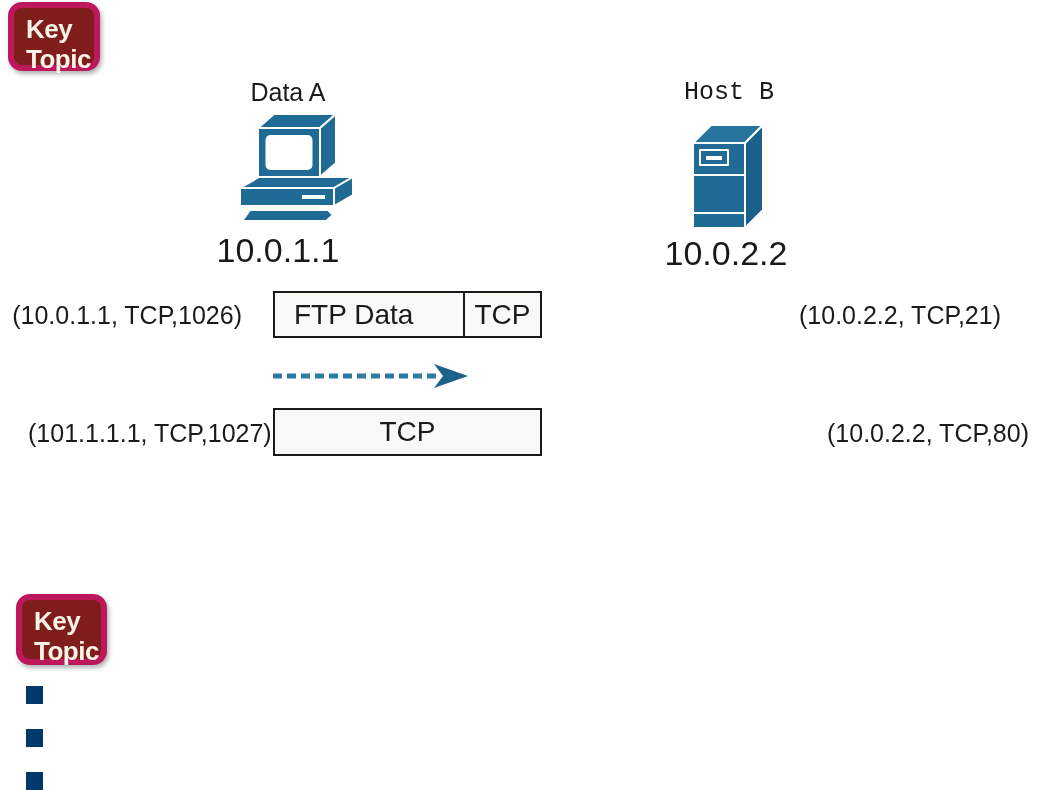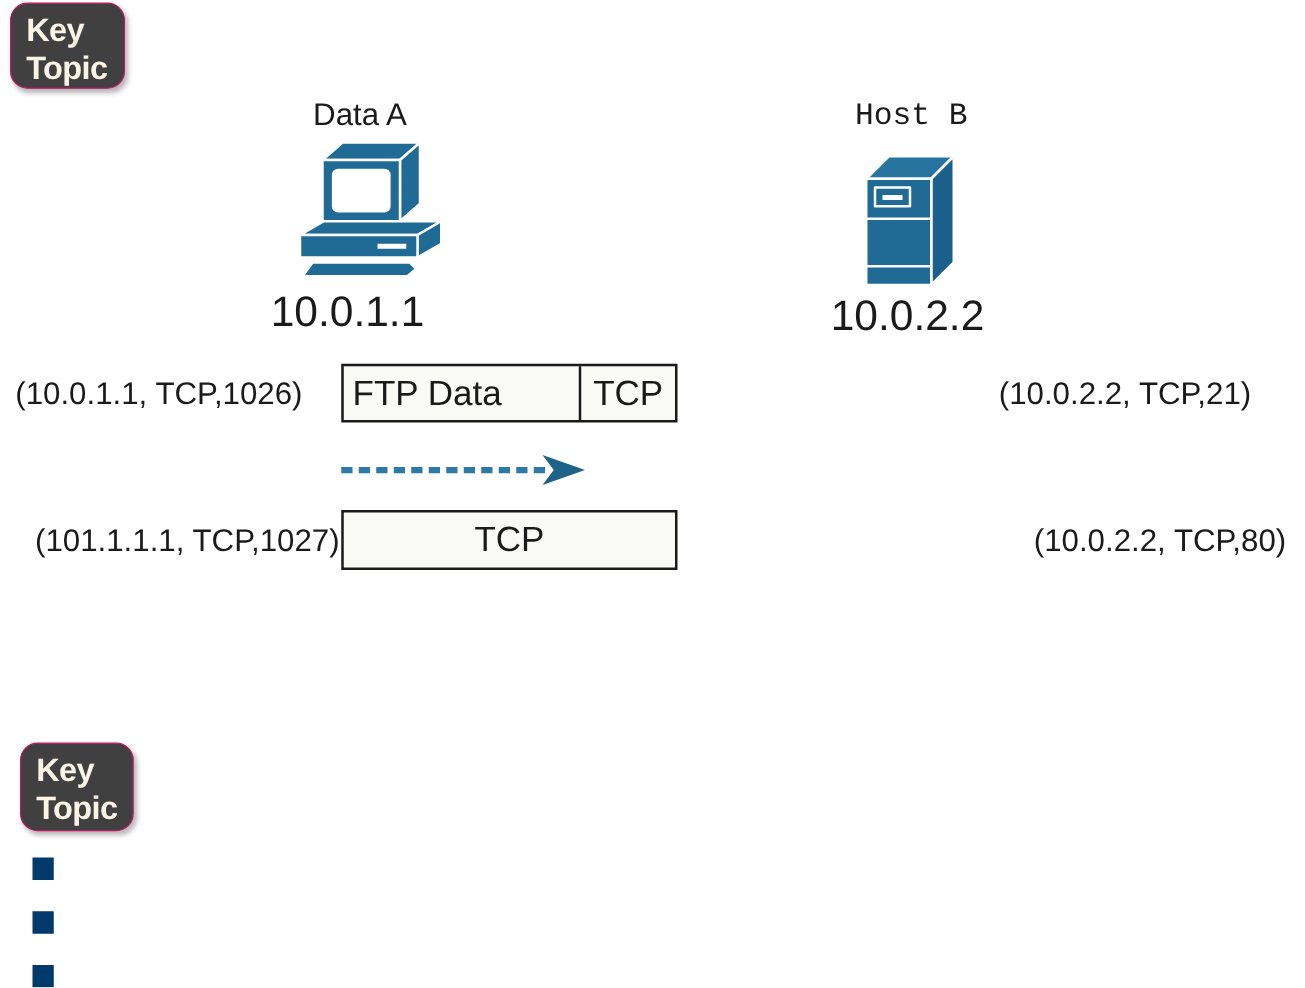--- a/index.html
+++ b/index.html
@@ -5,21 +5,21 @@
   * { margin: 0; padding: 0; box-sizing: border-box; }
   html, body { background: #ffffff; }
   body { font-family: "Liberation Sans", sans-serif; color: #1a1a1a; }
   .canvas {
     position: relative; width: 1044px; height: 790px;
     background: #ffffff; overflow: hidden;
   }
 
   
   .key-topic {
-    position: absolute; background: #404040; border: 1px solid #be185d;
+    position: absolute; background: #7f1d1d; border: 6px solid #be185d;
     border-radius: 14px; color: #faf3e6; font-weight: bold;
     font-size: 26px; line-height: 30px; letter-spacing: -0.5px;
     padding: 6px 0 0 12px; box-shadow: 2px 3px 4px rgba(90,90,90,0.45);
   }
   .key-topic span { display: block; }
   .kt-top { left: 8px; top: 2px; width: 92px; height: 69px; }
   .kt-bottom { left: 16px; top: 594px; width: 91px; height: 71px; }
 
   
   .host-name { position: absolute; font-size: 25px; text-align: center; width: 130px; white-space: nowrap; }
@@ -40,21 +40,21 @@
 
   
   .packet {
     position: absolute; left: 273px; width: 269px; height: 47px;
     border: 2px solid #1a1a1a; background: #f9f9f6; display: flex;
   }
   .pk1 { top: 291px; }
   .pk2 { top: 408px; height: 48px; }
   .packet .payload {
     width: 190px; border-right: 2px solid #1a1a1a;
-    display: flex; align-items: center; padding-left: 7px;
+    display: flex; align-items: center; padding-left: 19px;
     font-size: 28px; white-space: nowrap;
   }
   .packet .proto {
     flex: 1; display: flex; align-items: center; justify-content: center;
     font-size: 28px; white-space: nowrap;
   }
 
   
   .arrow { position: absolute; left: 271px; top: 363px; }
 

